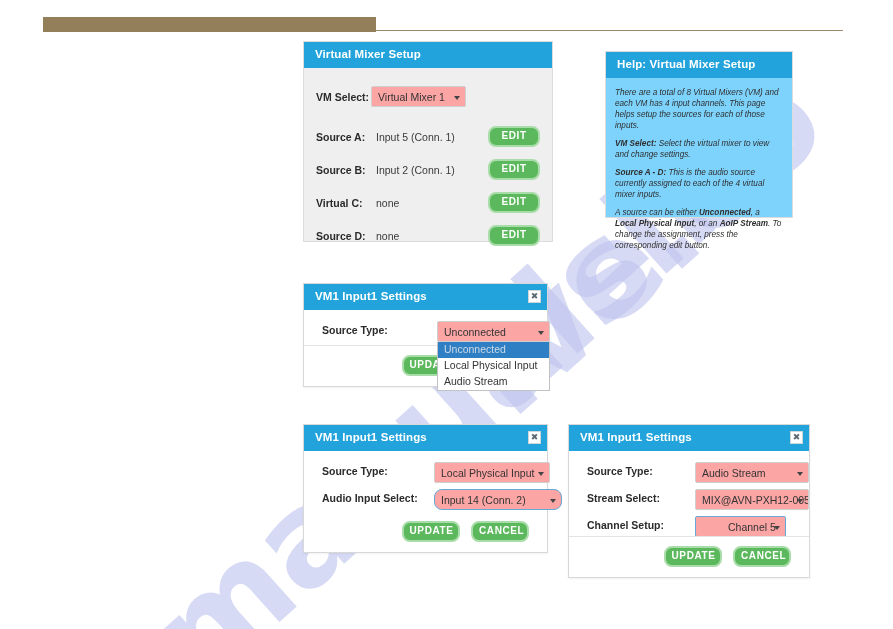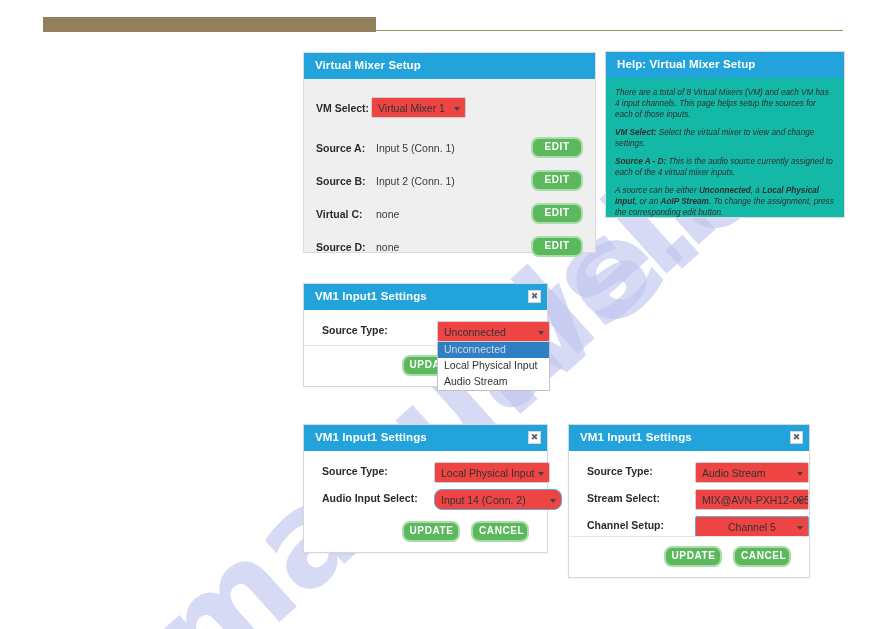--- a/index.html
+++ b/index.html
@@ -61,21 +61,21 @@
     font-weight:700;
     padding:6px 11px 7px 11px;
     line-height:13px;
     letter-spacing:.1px;
     position:relative;
     box-sizing:border-box;
   }
   .panel-body{padding:0;}
 
   
-  #vm-setup{left:303px;top:52px;width:293px;height:201px;}
+  #vm-setup{left:303px;top:41px;width:250px;height:201px;}
   #vm-setup .panel-body{padding:12px 0 0 0;}
 
   .row{
     display:flex;align-items:center;
     padding:0 12px;
     height:33px;
     position:relative;
   }
   .row-label{
     font-size:10.5px;font-weight:700;color:#2b2b2b;
@@ -83,21 +83,21 @@
   }
   .row-value{
     font-size:10.5px;color:#3a3a3a;
     flex:1;
   }
   .spacer-sm{height:7px;}
 
   
   .sel{
     position:relative;
-    background:#ef4444;
+    background:#fca5a5;
     border:1px solid #cfcfcf;
     border-radius:2px;
     height:21px;
     box-sizing:border-box;
     display:flex;align-items:center;
     padding:0 16px 0 6px;
     font-size:10.5px;color:#333;
     white-space:nowrap;overflow:hidden;
   }
   .sel.focus{border-color:#66a8d8;}
@@ -125,21 +125,21 @@
     cursor:pointer;
     padding:0 6px;
     display:inline-block;
   }
   .btn-edit{
     position:absolute;right:12px;top:50%;margin-top:-11px;
     width:52px;
   }
 
   
-  #help-panel{left:605px;top:51px;width:240px;height:167px;background:#14b8a6;}
+  #help-panel{left:605px;top:51px;width:188px;height:167px;background:#7dd3fc;}
   #help-panel .panel-body{padding:9px 9px 8px 9px;font-style:italic;}
   .help-p{
     font-size:8.2px;line-height:11px;color:#2f2f2f;
     margin:0 0 7px 0;
   }
   .help-p:last-child{margin-bottom:0;}
   .help-p b{font-weight:700;}
 
   
   .dialog{
@@ -327,21 +327,21 @@
       </div>
       <div class="dlg-row">
         <div class="dlg-label">Stream Select:</div>
         <div class="sel" style="position:absolute;left:108px;top:-3px;width:114px;">
           <span>MIX@AVN-PXH12-0050C20</span>
           <span class="caret"></span>
         </div>
       </div>
       <div class="dlg-row">
         <div class="dlg-label">Channel Setup:</div>
-        <div class="sel focus" style="position:absolute;left:108px;top:-3px;width:114px;padding-left:32px;">
+        <div class="sel focus" style="position:absolute;left:108px;top:-3px;width:91px;padding-left:32px;">
           <span>Channel 5</span>
           <span class="caret"></span>
         </div>
       </div>
     </div>
     <div class="dlg-footer" style="position:absolute;left:0;right:0;bottom:0;">
       <span class="btn-green btn-foot">UPDATE</span>
       <span class="btn-green btn-foot">CANCEL</span>
     </div>
   </div>

